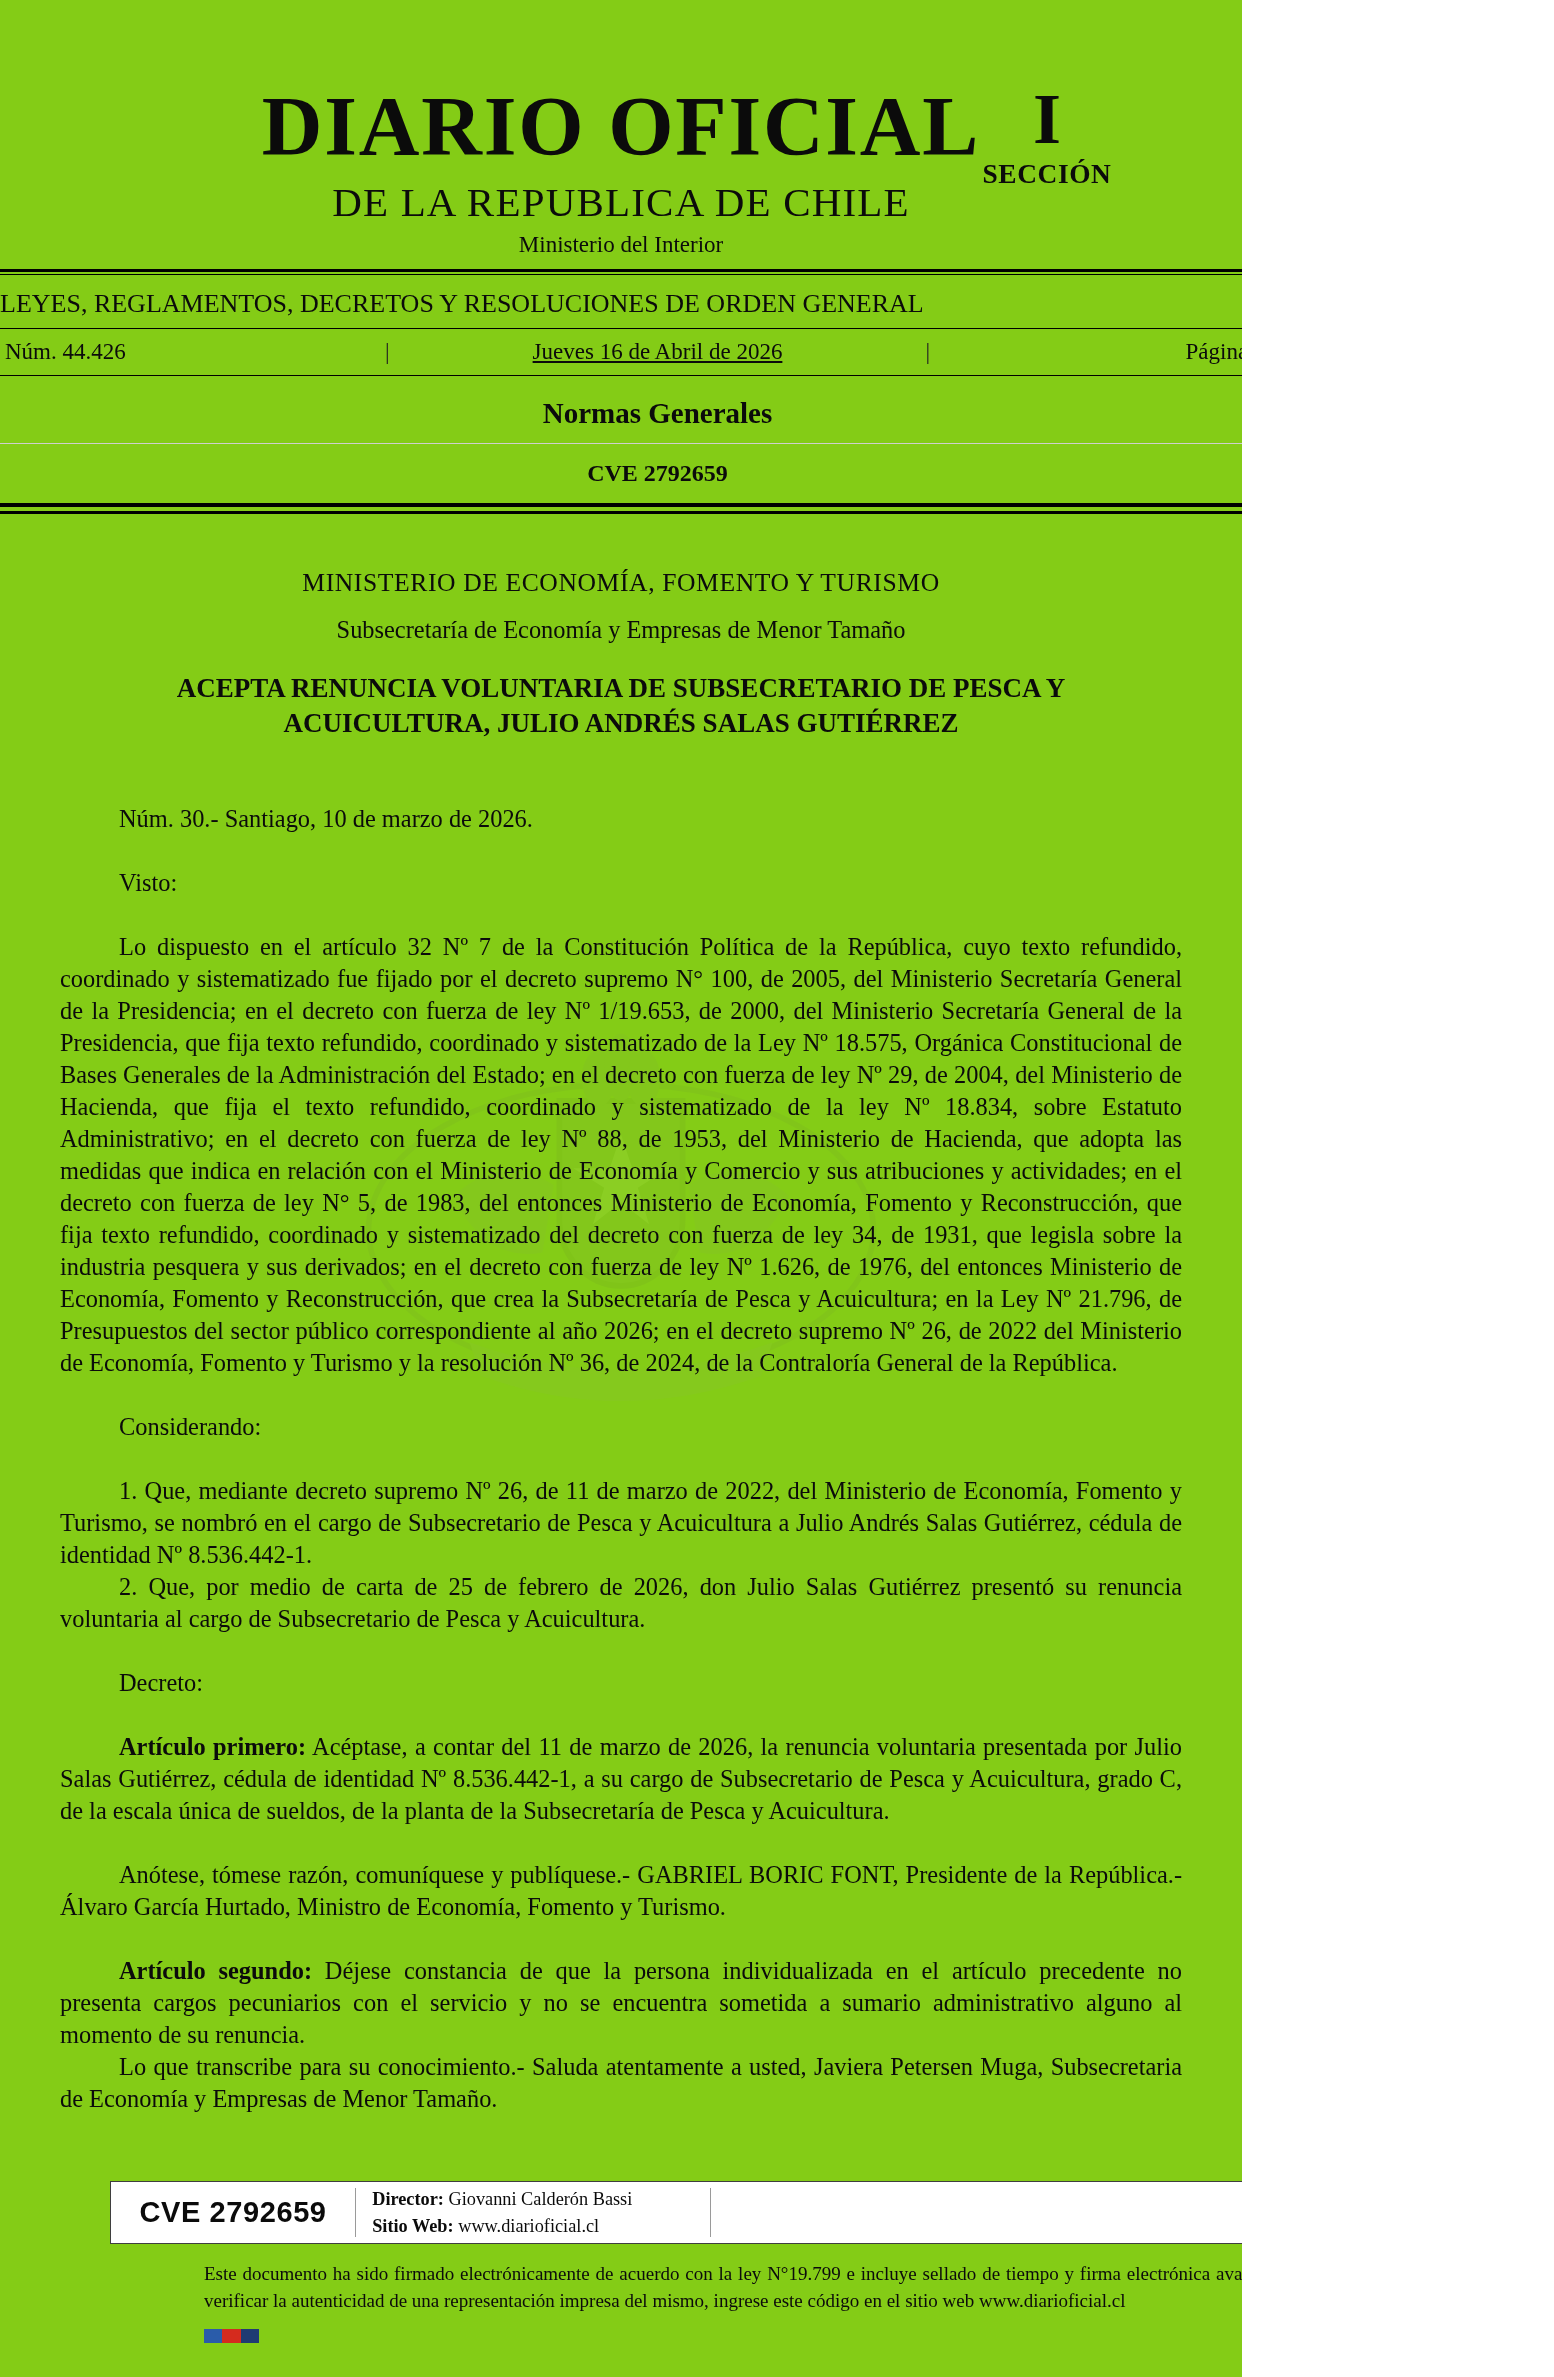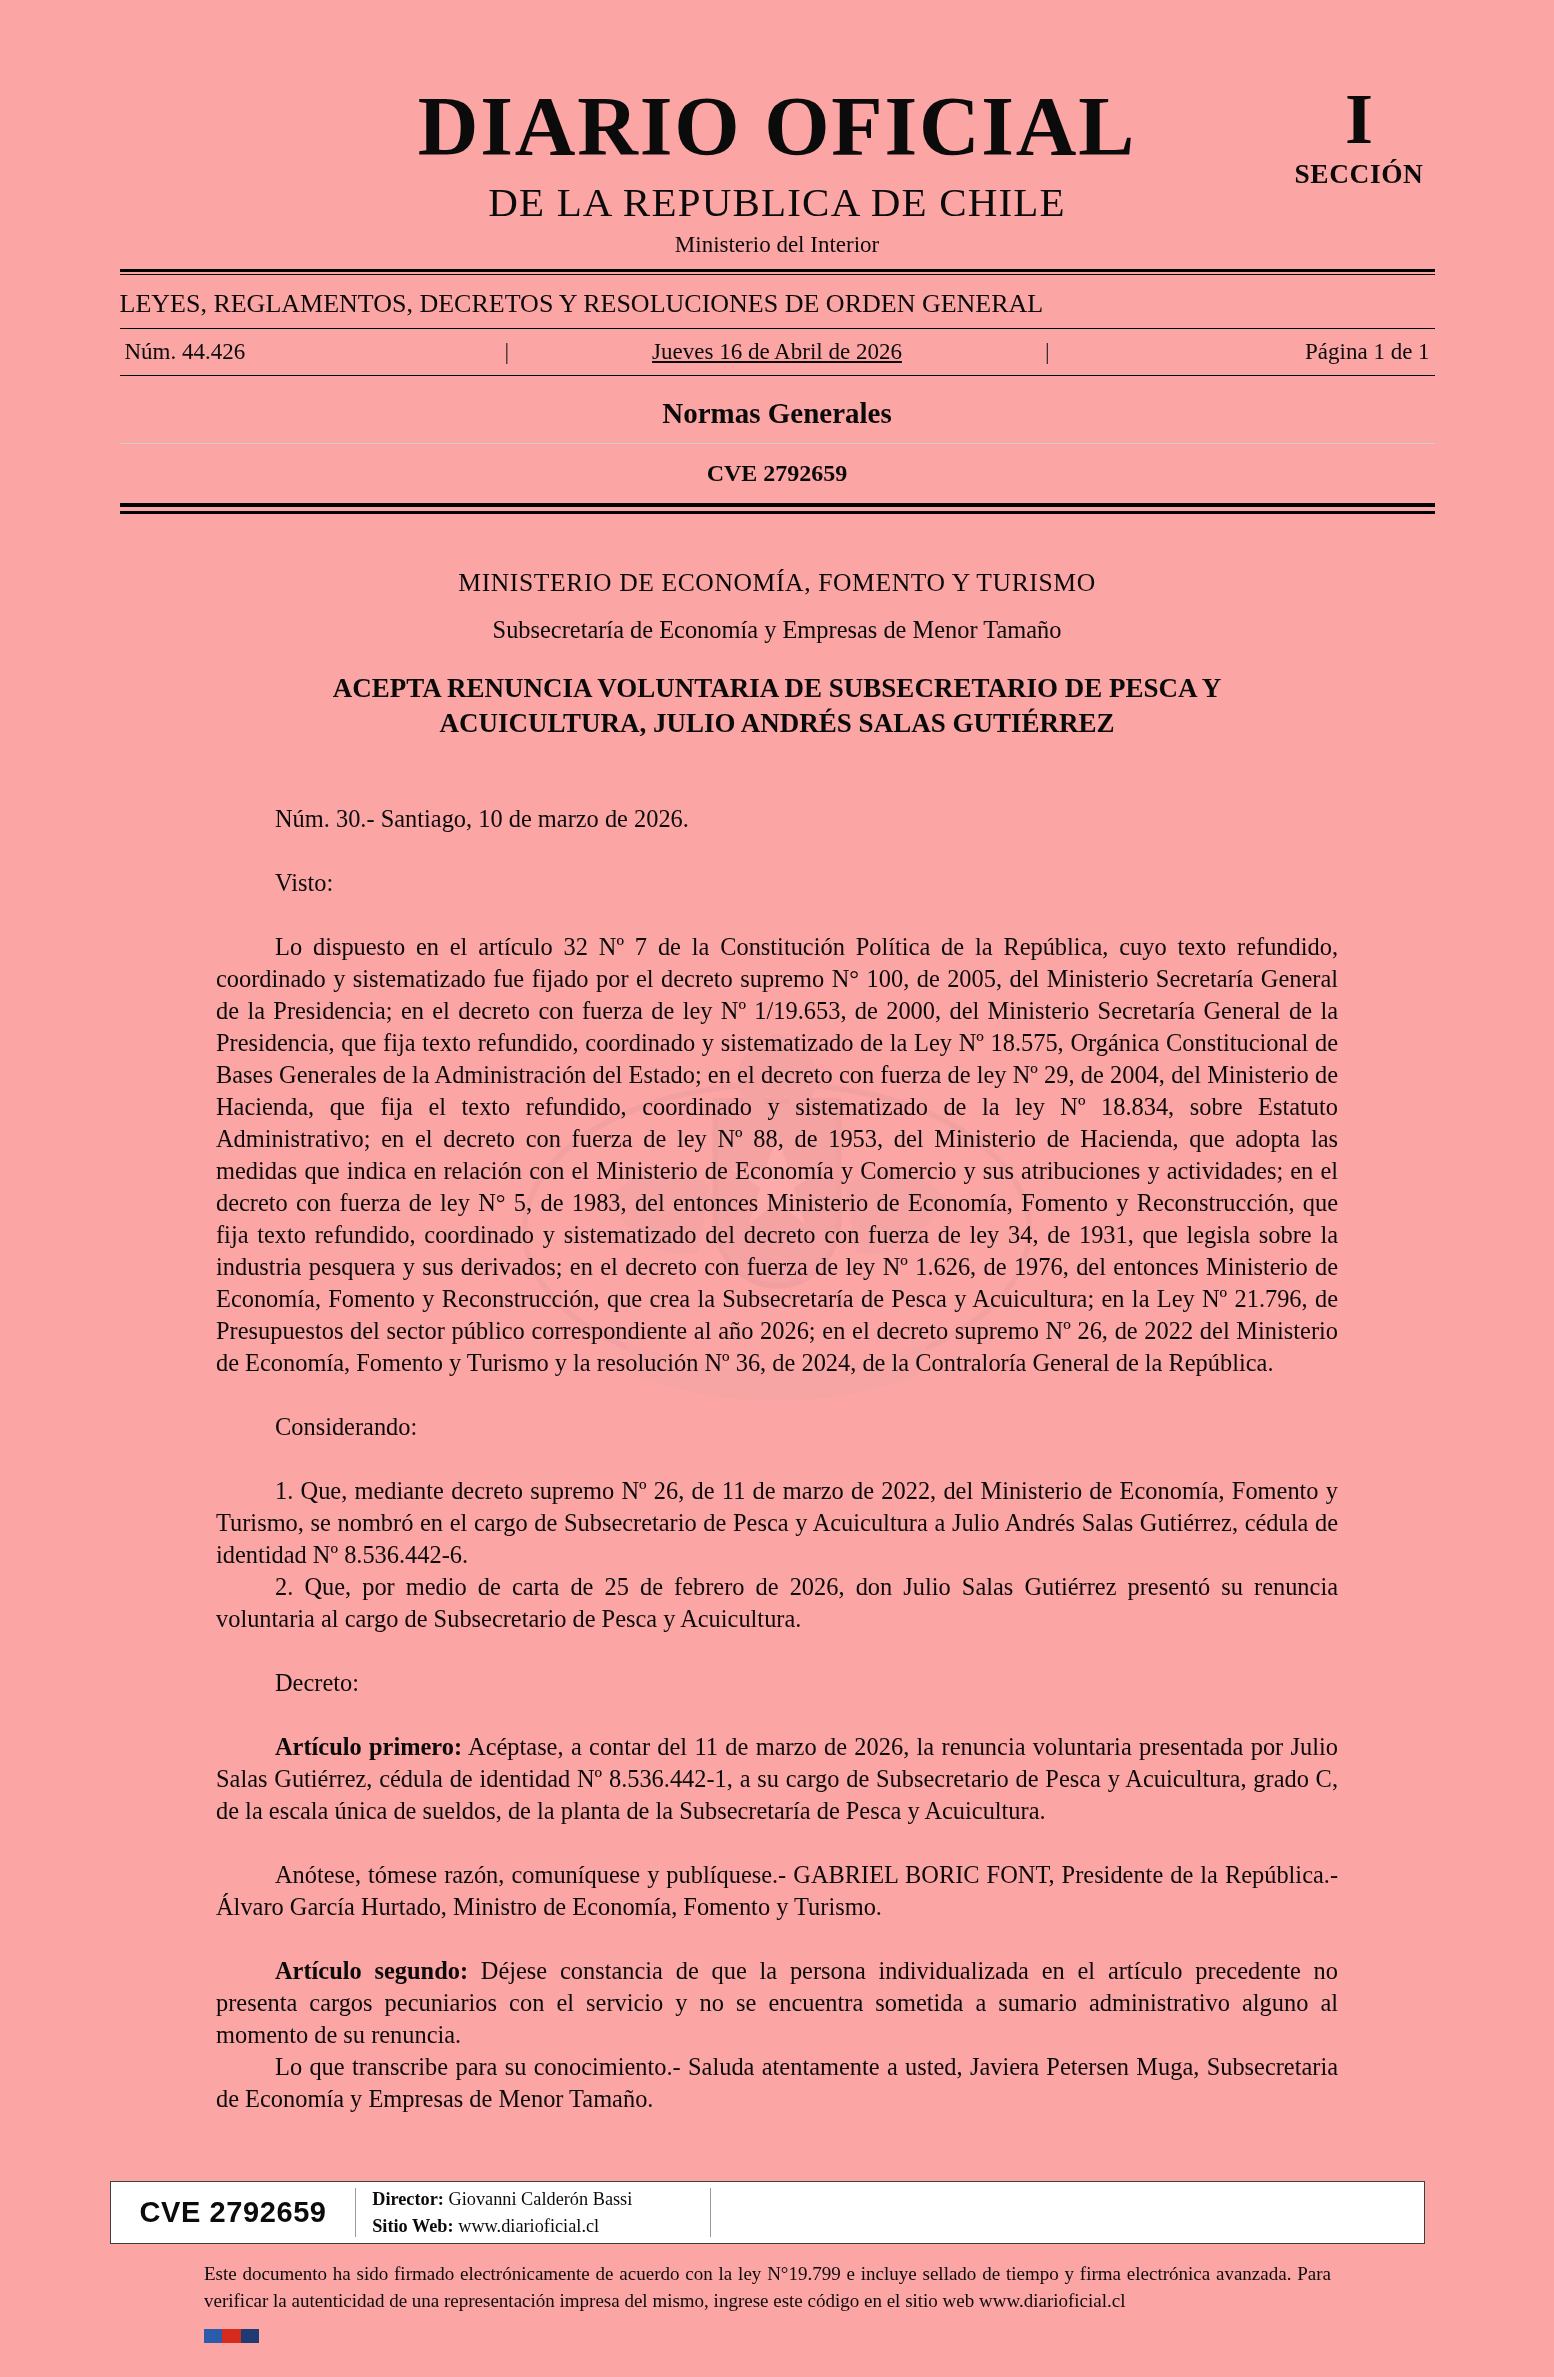--- a/index.html
+++ b/index.html
@@ -1,21 +1,21 @@
 <!DOCTYPE html>
 <html lang="es" style="font-size:9.8px"><head>
 <meta charset="utf-8">
 <title>Diario Oficial</title>
 <style>
   * { margin:0; padding:0; box-sizing:border-box; }
   html, body { background:#ffffff; }
   .page {
     position:relative;
-    width:1554px; height:2377px;
-    background:#fca5a5;
+    width:1242px; height:2377px;
+    background:#84cc16;
     color:#0b0b0b;
     font-family:"Liberation Serif", serif;
     overflow:hidden;
   }
   .header-inner { width:1315px; margin:0 auto; position:relative; }
 
   
   .masthead { position:relative; padding-top:85px; }
   .masthead-title { text-align:center; font-size:84px; font-weight:700; letter-spacing:1.8px; line-height:1; }
   .masthead-subtitle { text-align:center; font-size:41px; margin-top:8.5px; letter-spacing:1.2px; }
@@ -118,21 +118,21 @@
     <div class="doc-title">ACEPTA RENUNCIA VOLUNTARIA DE SUBSECRETARIO DE PESCA Y ACUICULTURA, JULIO ANDRÉS SALAS GUTIÉRREZ</div>
 
     <p class="gap-lg">Núm. 30.- Santiago, 10 de marzo de 2026.</p>
 
     <p class="gap">Visto:</p>
 
     <p class="gap">Lo dispuesto en el artículo 32 Nº 7 de la Constitución Política de la República, cuyo texto refundido, coordinado y sistematizado fue fijado por el decreto supremo N° 100, de 2005, del Ministerio Secretaría General de la Presidencia; en el decreto con fuerza de ley Nº 1/19.653, de 2000, del Ministerio Secretaría General de la Presidencia, que fija texto refundido, coordinado y sistematizado de la Ley Nº 18.575, Orgánica Constitucional de Bases Generales de la Administración del Estado; en el decreto con fuerza de ley Nº 29, de 2004, del Ministerio de Hacienda, que fija el texto refundido, coordinado y sistematizado de la ley Nº 18.834, sobre Estatuto Administrativo; en el decreto con fuerza de ley Nº 88, de 1953, del Ministerio de Hacienda, que adopta las medidas que indica en relación con el Ministerio de Economía y Comercio y sus atribuciones y actividades; en el decreto con fuerza de ley N° 5, de 1983, del entonces Ministerio de Economía, Fomento y Reconstrucción, que fija texto refundido, coordinado y sistematizado del decreto con fuerza de ley 34, de 1931, que legisla sobre la industria pesquera y sus derivados; en el decreto con fuerza de ley Nº 1.626, de 1976, del entonces Ministerio de Economía, Fomento y Reconstrucción, que crea la Subsecretaría de Pesca y Acuicultura; en la Ley Nº 21.796, de Presupuestos del sector público correspondiente al año 2026; en el decreto supremo Nº 26, de 2022 del Ministerio de Economía, Fomento y Turismo y la resolución Nº 36, de 2024, de la Contraloría General de la República.</p>
 
     <p class="gap">Considerando:</p>
 
-    <p class="gap">1. Que, mediante decreto supremo Nº 26, de 11 de marzo de 2022, del Ministerio de Economía, Fomento y Turismo, se nombró en el cargo de Subsecretario de Pesca y Acuicultura a Julio Andrés Salas Gutiérrez, cédula de identidad Nº 8.536.442-6.</p>
+    <p class="gap">1. Que, mediante decreto supremo Nº 26, de 11 de marzo de 2022, del Ministerio de Economía, Fomento y Turismo, se nombró en el cargo de Subsecretario de Pesca y Acuicultura a Julio Andrés Salas Gutiérrez, cédula de identidad Nº 8.536.442-1.</p>
     <p>2. Que, por medio de carta de 25 de febrero de 2026, don Julio Salas Gutiérrez presentó su renuncia voluntaria al cargo de Subsecretario de Pesca y Acuicultura.</p>
 
     <p class="gap">Decreto:</p>
 
     <p class="gap"><strong>Artículo primero:</strong><span> Acéptase, a contar del 11 de marzo de 2026, la renuncia voluntaria presentada por Julio Salas Gutiérrez, cédula de identidad Nº 8.536.442-1, a su cargo de Subsecretario de Pesca y Acuicultura, grado C, de la escala única de sueldos, de la planta de la Subsecretaría de Pesca y Acuicultura.</span></p>
 
     <p class="gap">Anótese, tómese razón, comuníquese y publíquese.- GABRIEL BORIC FONT, Presidente de la República.- Álvaro García Hurtado, Ministro de Economía, Fomento y Turismo.</p>
 
     <p class="gap"><strong>Artículo segundo:</strong><span> Déjese constancia de que la persona individualizada en el artículo precedente no presenta cargos pecuniarios con el servicio y no se encuentra sometida a sumario administrativo alguno al momento de su renuncia.</span></p>
     <p>Lo que transcribe para su conocimiento.- Saluda atentamente a usted, Javiera Petersen Muga, Subsecretaria de Economía y Empresas de Menor Tamaño.</p>

